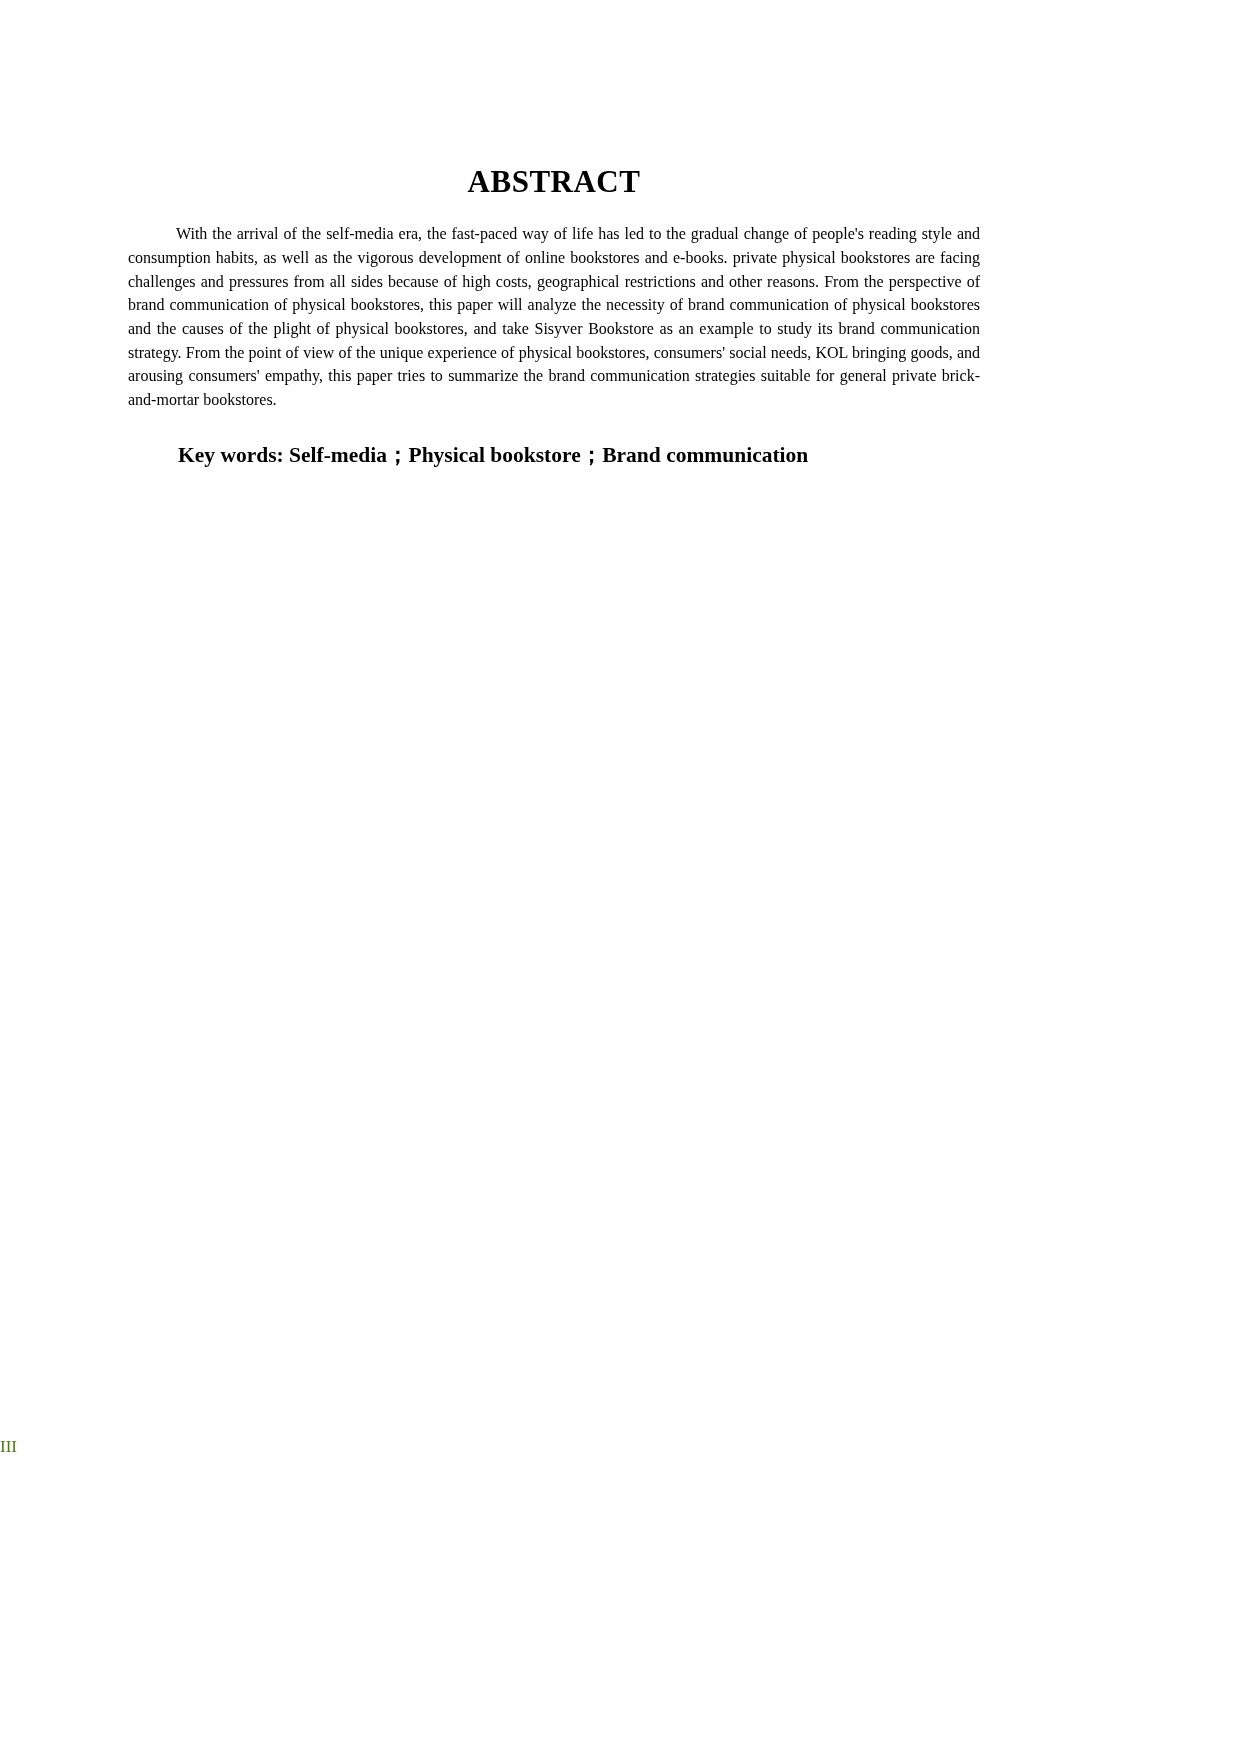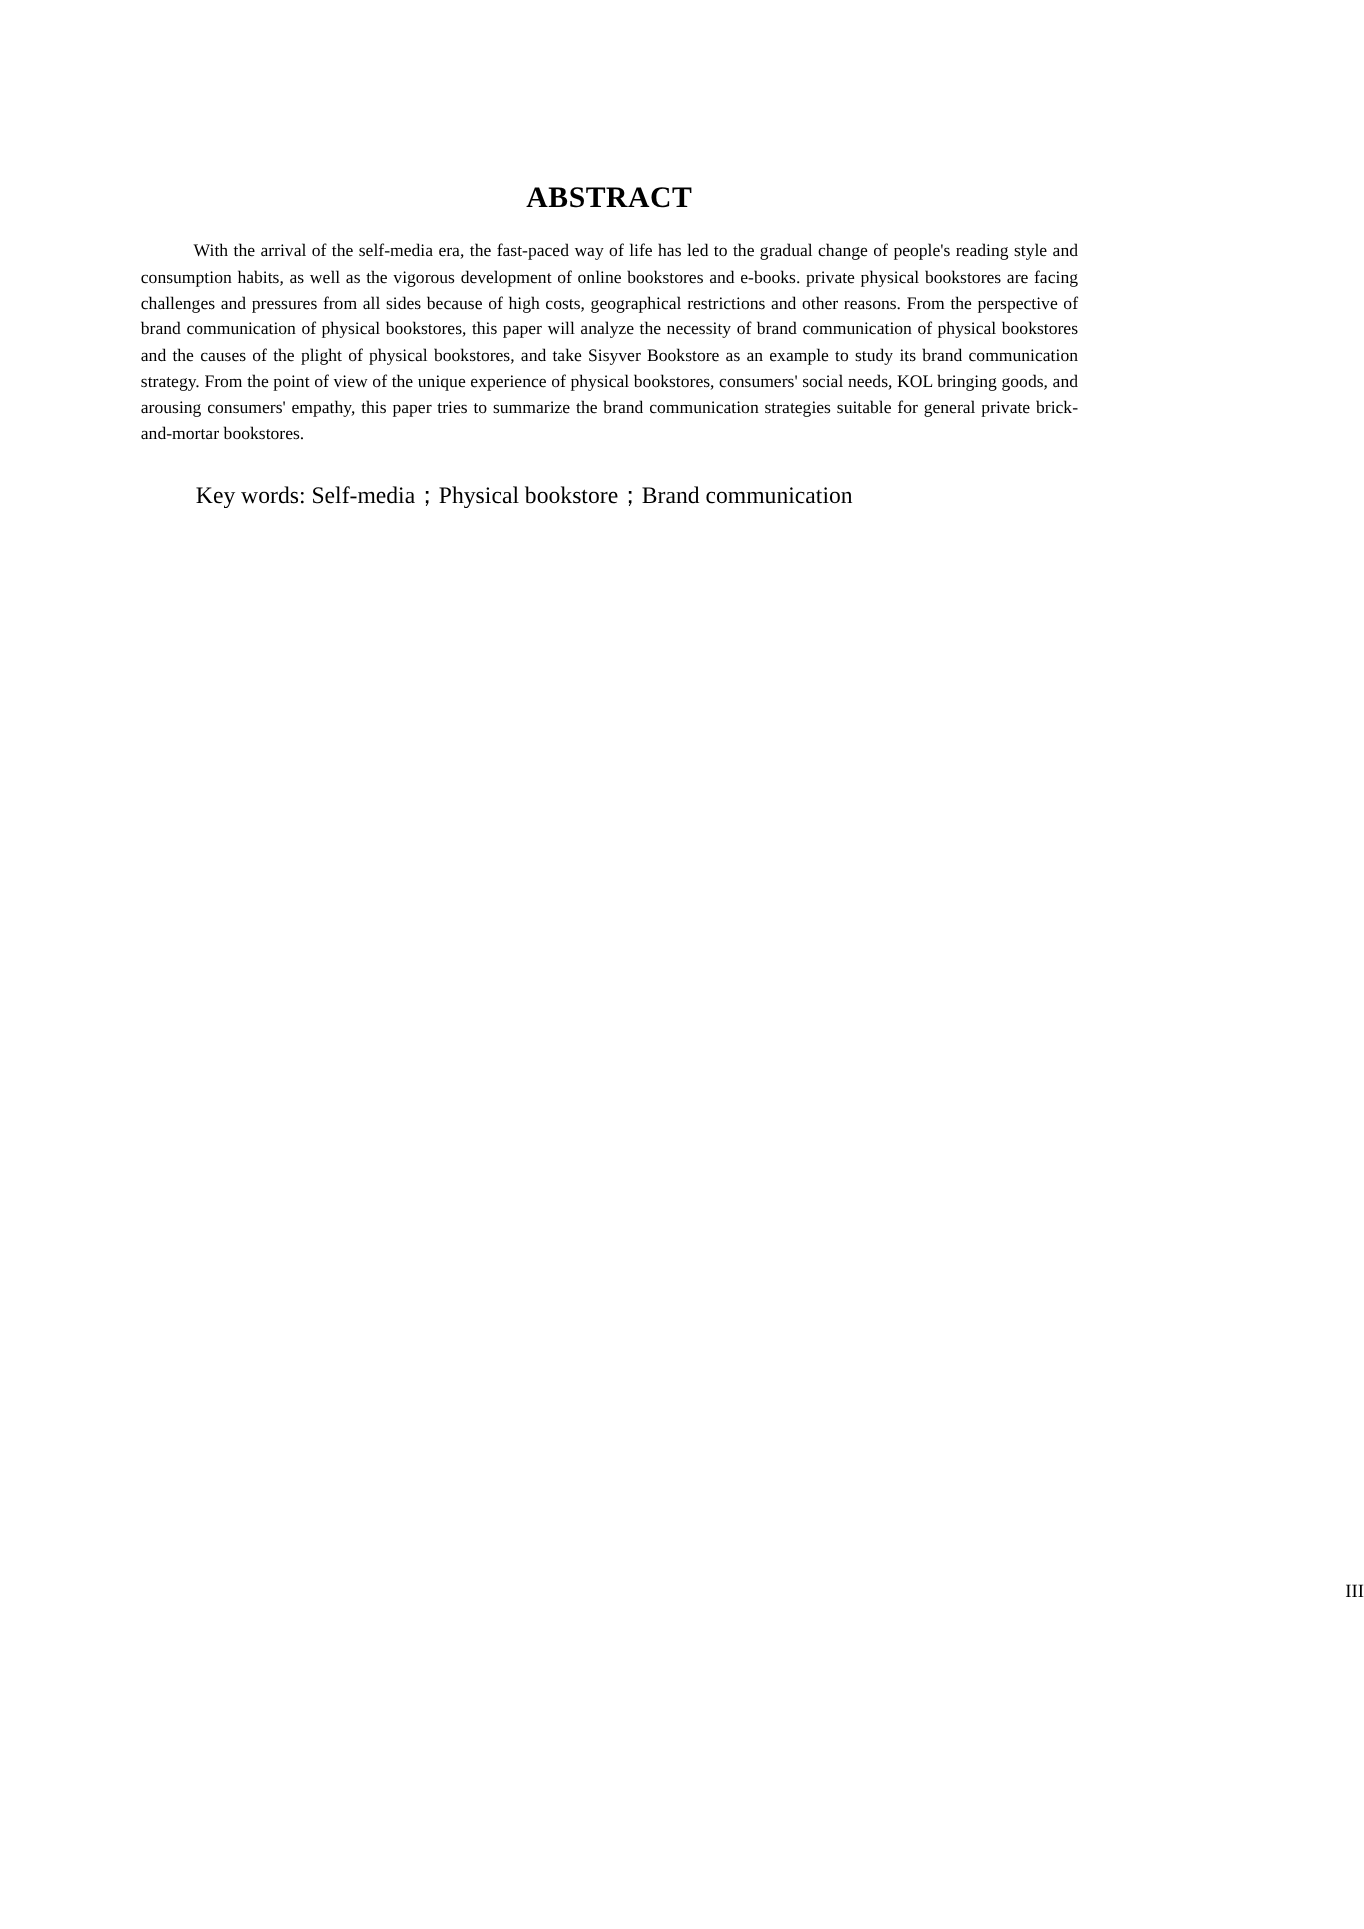--- a/index.html
+++ b/index.html
@@ -20,53 +20,53 @@
   .content {
     position: absolute;
     left: 128px;
     top: 0;
     width: 852px;
   }
   .abstract-title {
     text-align: center;
     font-family: "Liberation Serif", "DejaVu Serif", serif;
     font-weight: bold;
-    font-size: 27px;
+    font-size: 31px;
     letter-spacing: 0.5px;
     margin-top: 163px;
     margin-bottom: 0;
     line-height: 1.2;
   }
   .abstract-body {
     margin-top: 22px;
     font-size: 16px;
     line-height: 1.48;
     text-align: justify;
     text-justify: inter-word;
     text-indent: 48px;
     hyphens: none;
     word-spacing: 0.2px;
   }
   .keywords {
     margin-top: 28px;
     font-size: 21.5px;
-    font-weight: normal;
+    font-weight: bold;
     line-height: 1.48;
     text-indent: 50px;
     text-align: left;
   }
   .footer {
     position: absolute;
     left: 0;
     right: 0;
     top: 1437px;
-    text-align: right;
+    text-align: left;
     font-size: 17px;
     font-family: "Liberation Serif", "DejaVu Serif", serif;
-    color: #000000;
+    color: #4d7c0f;
   }
 </style>
 </head>
 <body>
 
 <div class="page">
 
   <div class="content">
 
     <h1 class="abstract-title">ABSTRACT</h1>

